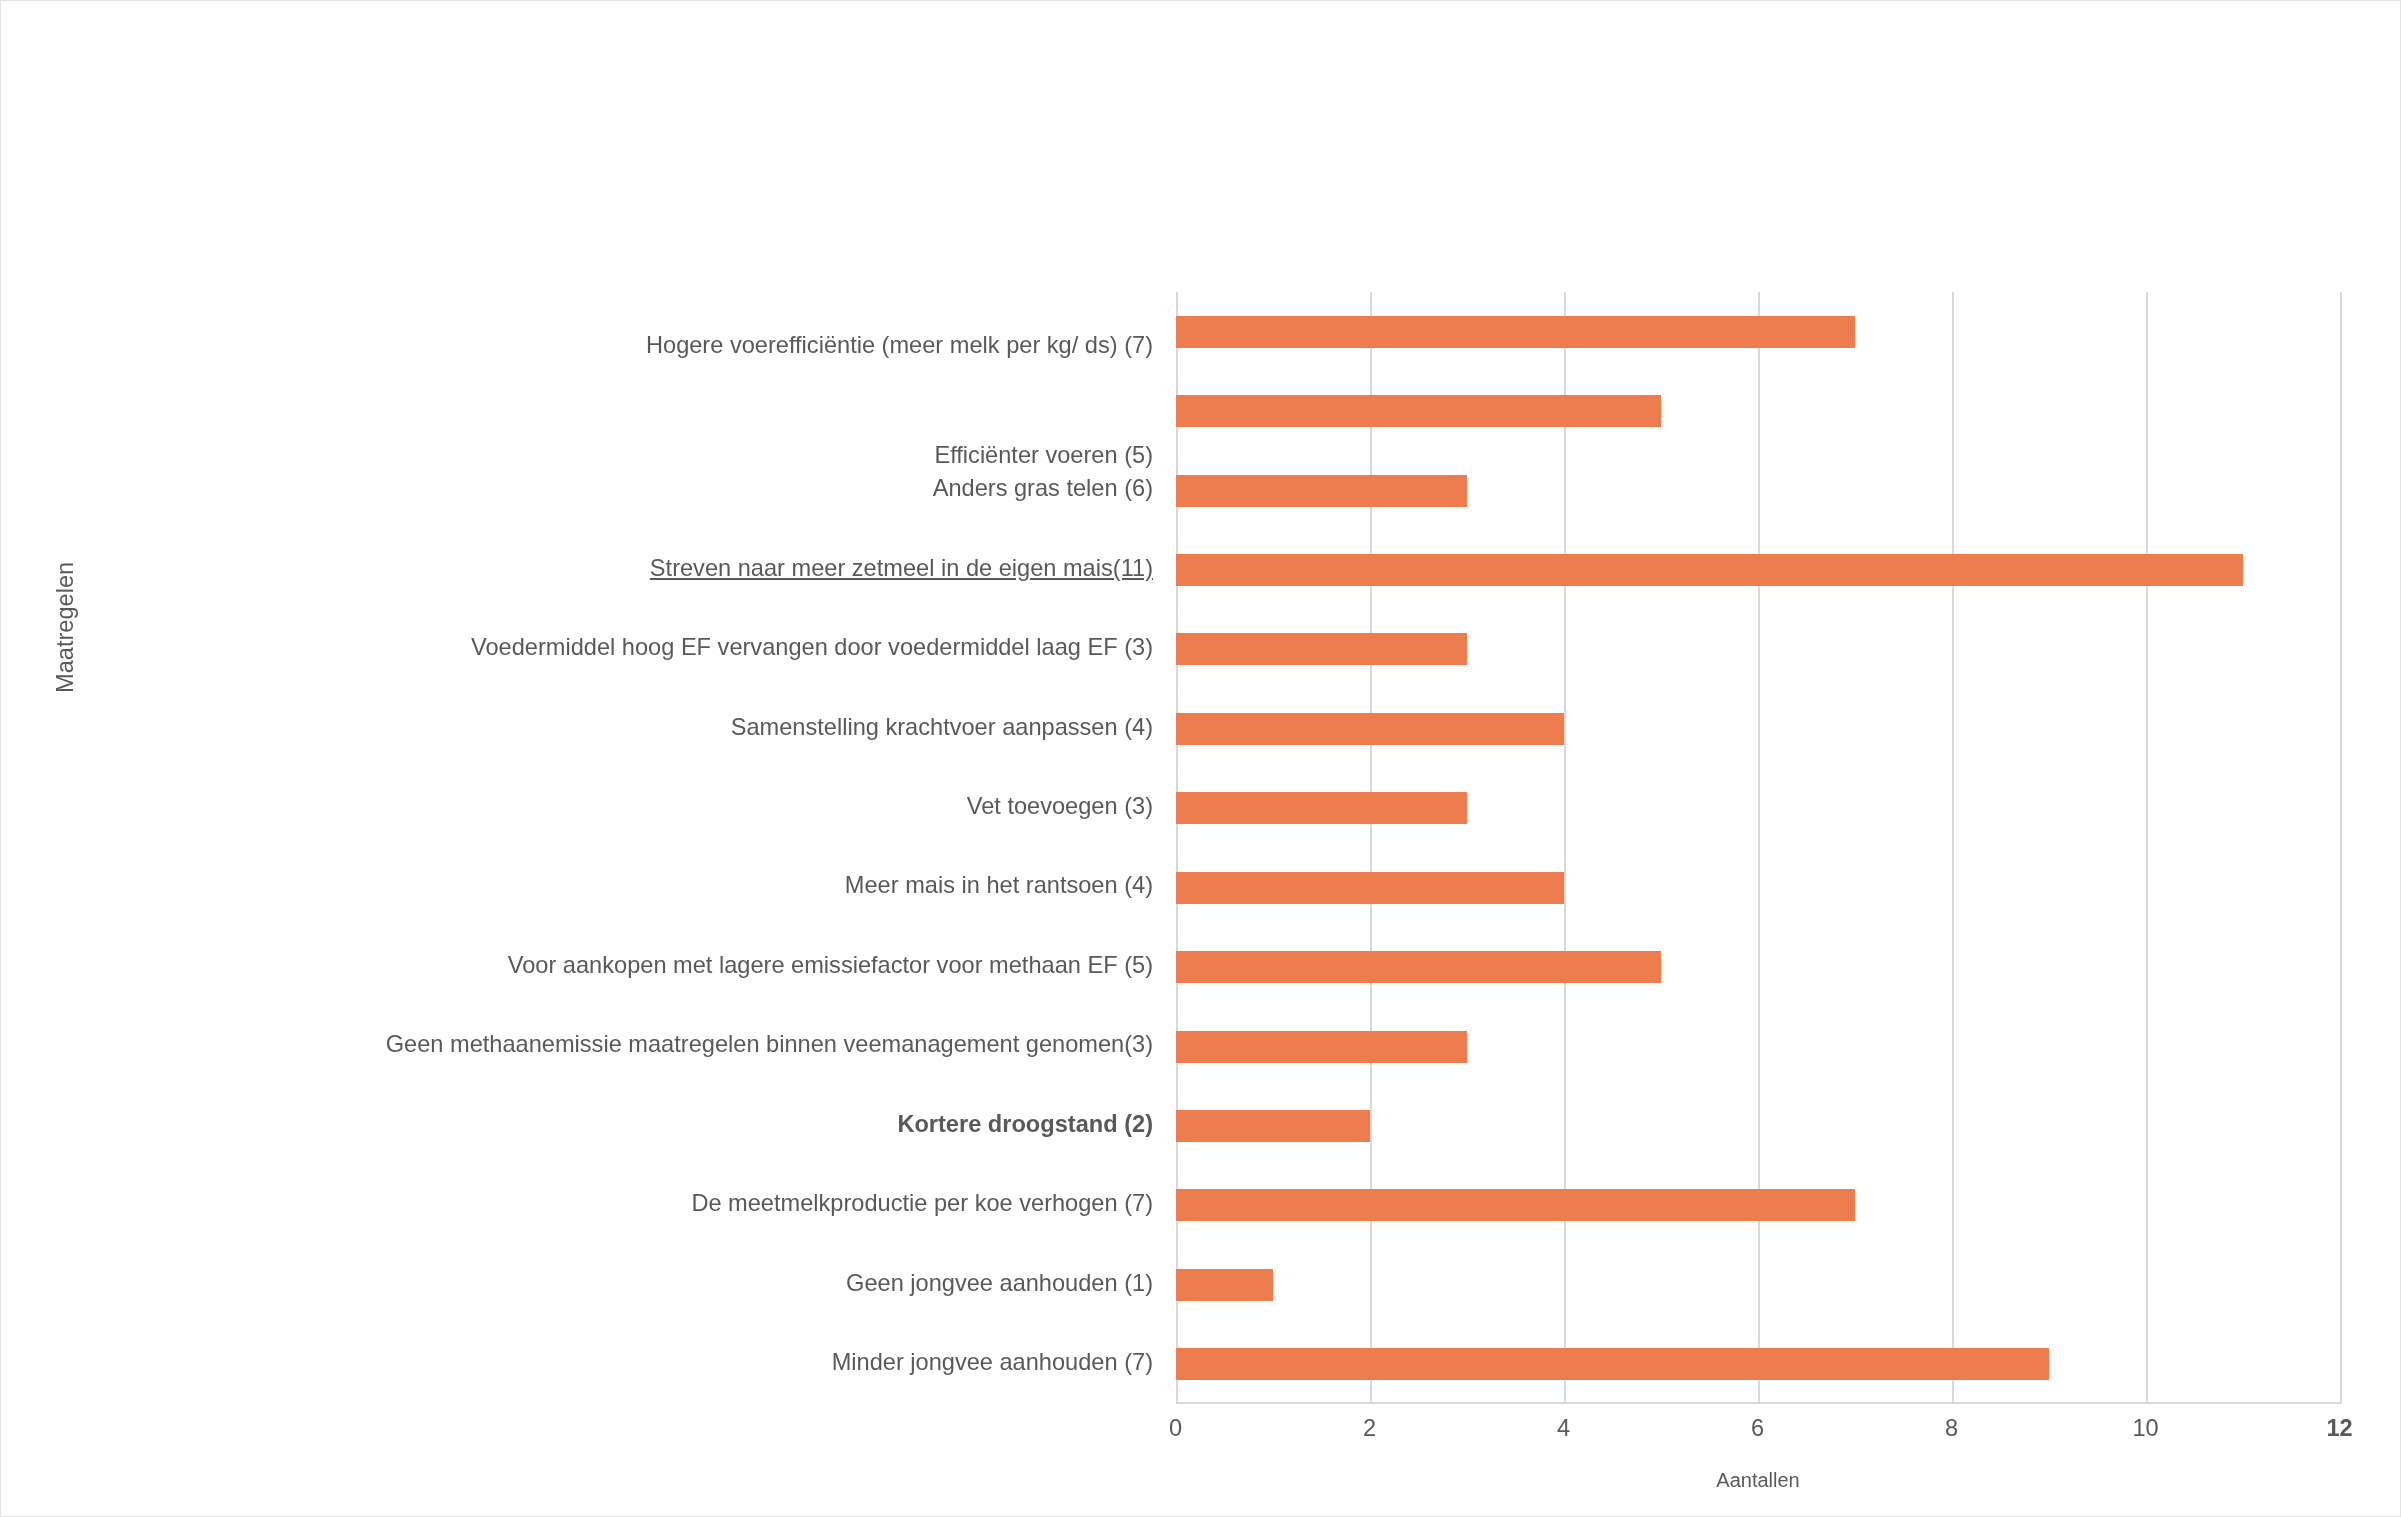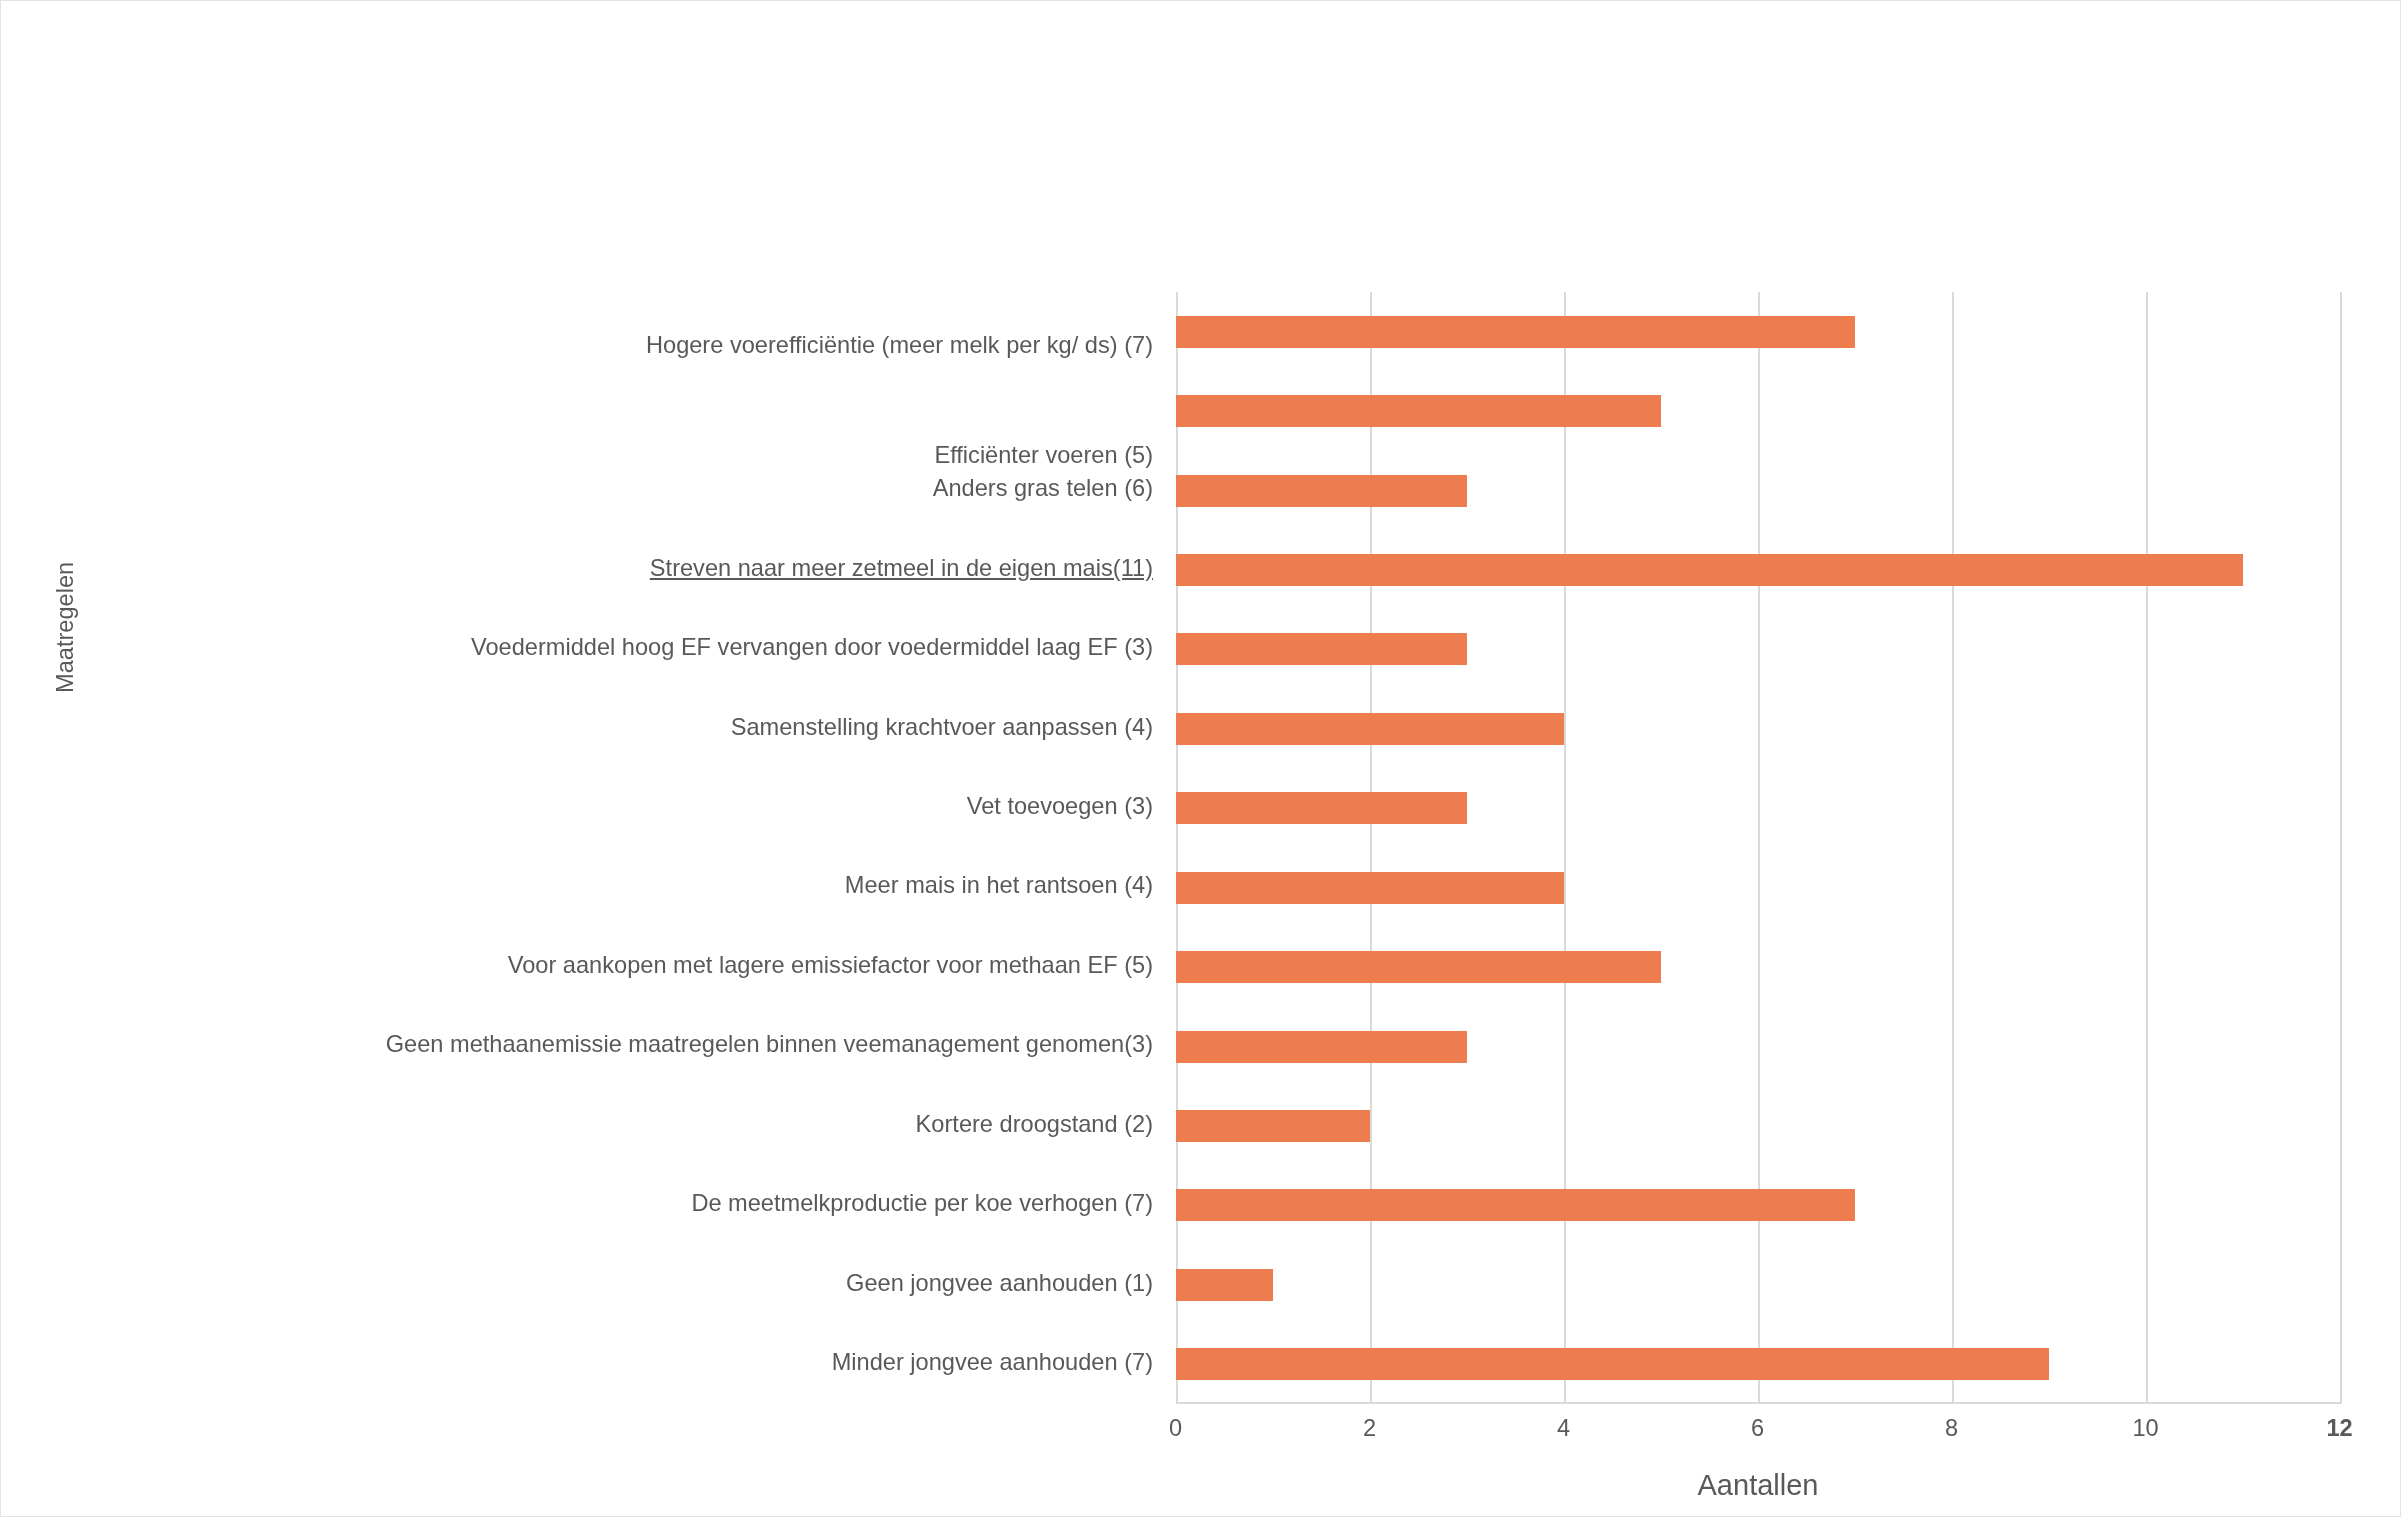--- a/index.html
+++ b/index.html
@@ -101,21 +101,21 @@
     line-height: 1;
   }
 
   
   .x-axis-title {
     position: absolute;
     left: 1175px;
     width: 1164px;
     top: 1468px;
     text-align: center;
-    font-size: 29px;
+    font-size: 20px;
     color: #595959;
   }
   .y-axis-title {
     position: absolute;
     left: 51px;
     top: 692px;
     font-size: 23.6px;
     color: #595959;
     transform: rotate(-90deg);
     transform-origin: left top;
@@ -193,21 +193,21 @@
       <div class="cat-label" style="top: 333px;">Hogere voerefficiëntie (meer melk per kg/ ds) (7)</div>
       <div class="cat-label" style="top: 397px; margin-top: 46px;">Efficiënter voeren (5)</div>
       <div class="cat-label" style="top: 476px;">Anders gras telen (6)</div>
       <div class="cat-label" style="top: 556px; text-decoration: underline;">Streven naar meer zetmeel in de eigen mais(11)</div>
       <div class="cat-label" style="top: 635px;">Voedermiddel hoog EF vervangen door voedermiddel laag EF (3)</div>
       <div class="cat-label" style="top: 715px;">Samenstelling krachtvoer aanpassen (4)</div>
       <div class="cat-label" style="top: 794px;">Vet toevoegen (3)</div>
       <div class="cat-label" style="top: 873px;">Meer mais in het rantsoen (4)</div>
       <div class="cat-label" style="top: 953px;">Voor aankopen met lagere emissiefactor voor methaan EF (5)</div>
       <div class="cat-label" style="top: 1032px;">Geen methaanemissie maatregelen binnen veemanagement genomen(3)</div>
-      <div class="cat-label" style="top: 1112px;">Kortere droogstand (2)</div>
+      <div class="cat-label" style="top: 1112px; font-weight: bold;">Kortere droogstand (2)</div>
       <div class="cat-label" style="top: 1191px;">De meetmelkproductie per koe verhogen (7)</div>
       <div class="cat-label" style="top: 1271px;">Geen jongvee aanhouden (1)</div>
       <div class="cat-label" style="top: 1350px;">Minder jongvee aanhouden (7)</div>
     </div>
   <div id="x-ticks">
       <div class="x-tick" style="left: 1175px;">0</div>
       <div class="x-tick" style="left: 1369px;">2</div>
       <div class="x-tick" style="left: 1563px;">4</div>
       <div class="x-tick" style="left: 1757px;">6</div>
       <div class="x-tick" style="left: 1951px;">8</div>

